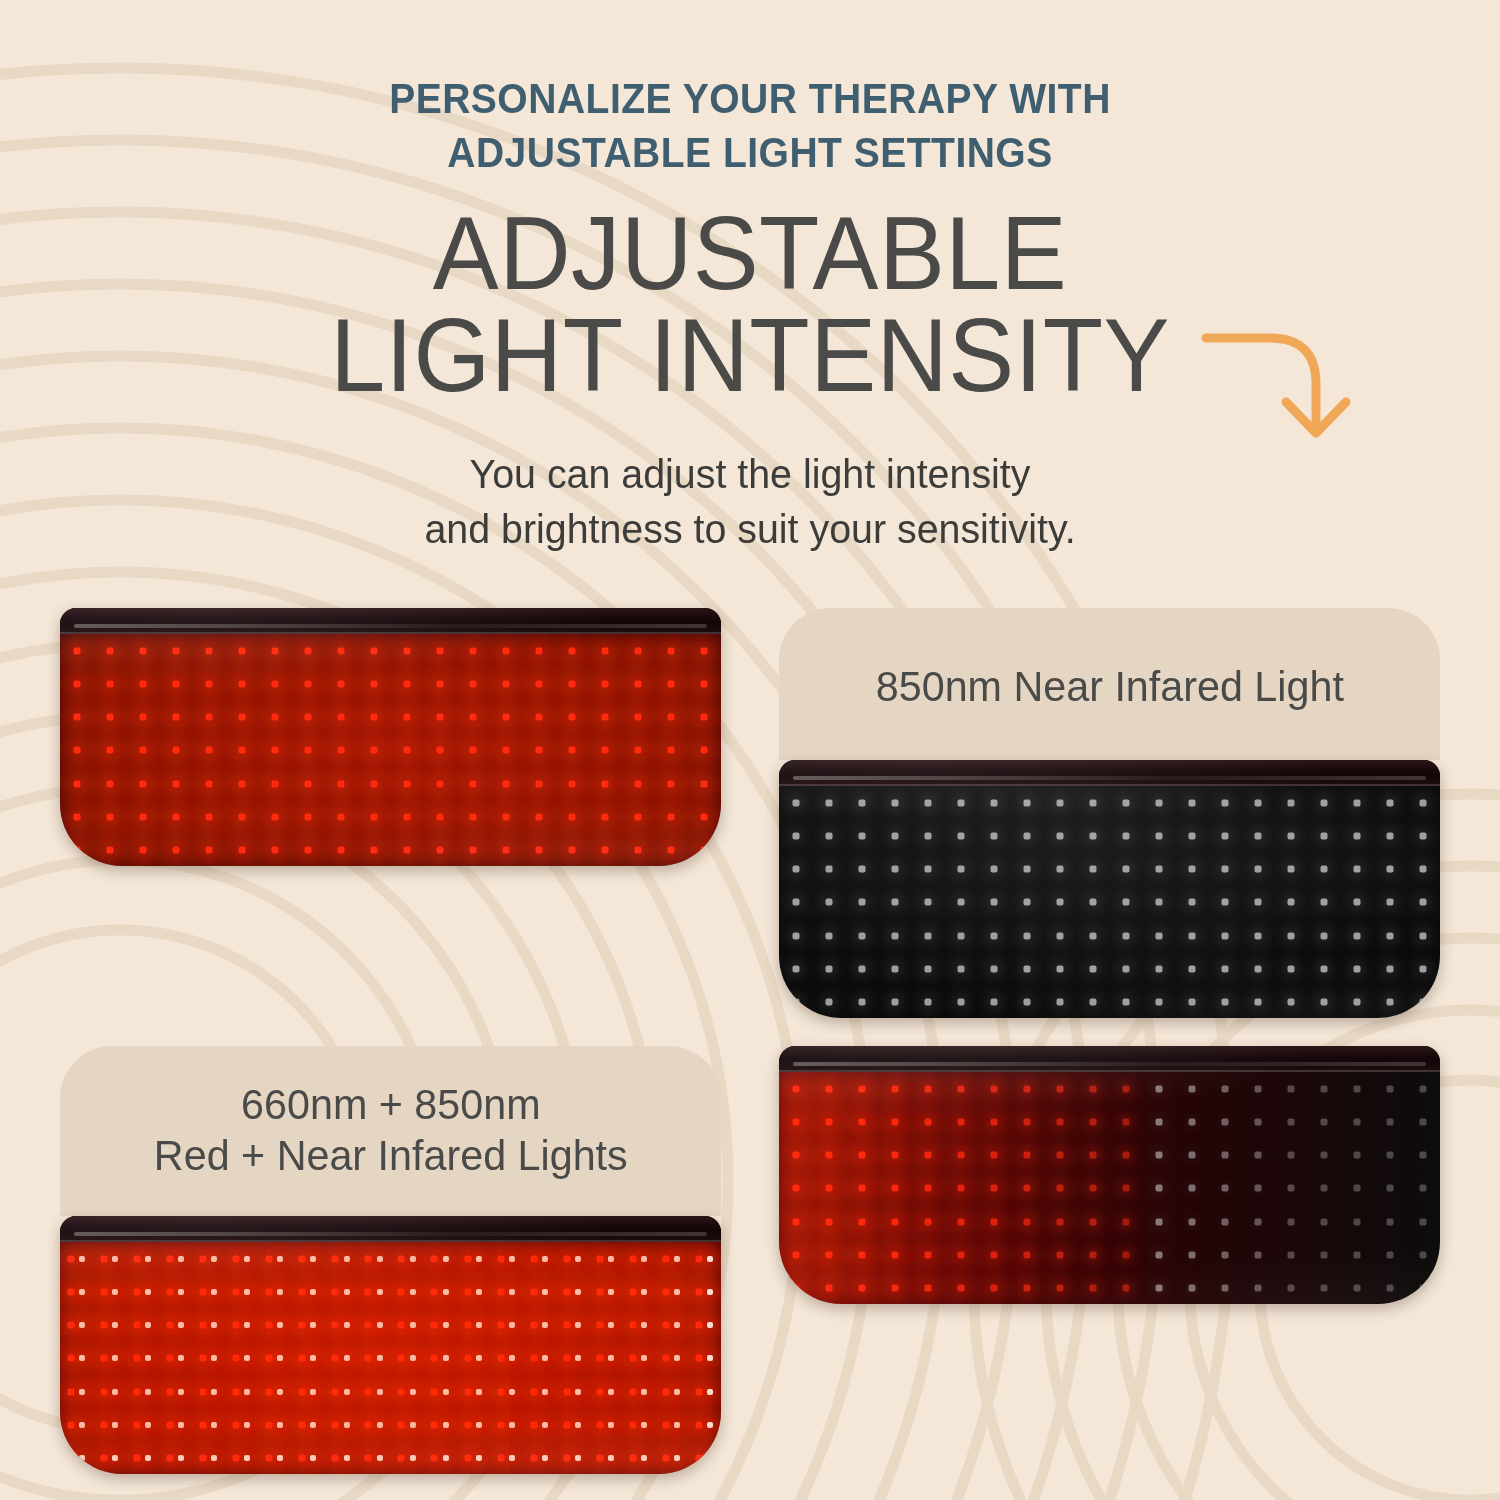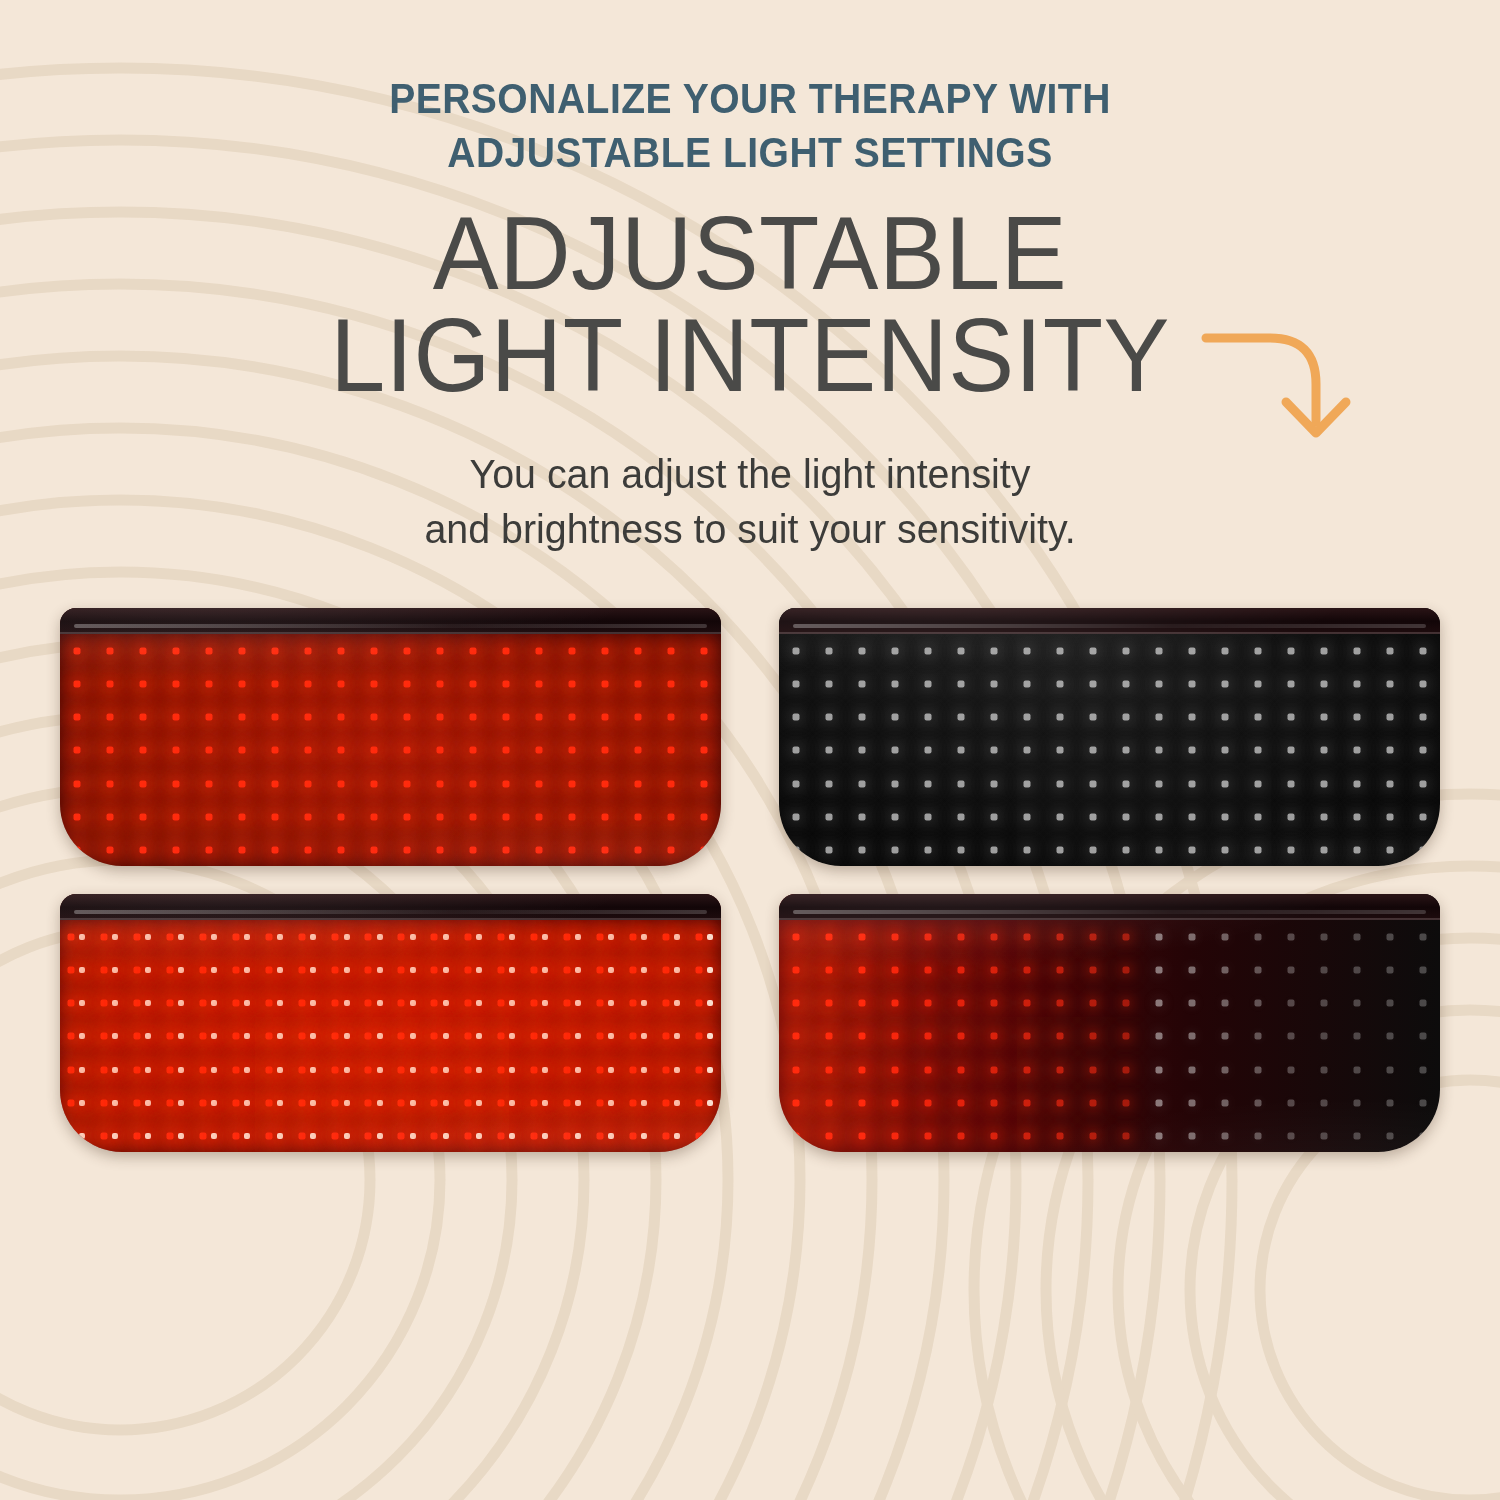--- a/index.html
+++ b/index.html
@@ -316,20 +316,23 @@
           <div style="position: absolute; border-radius: 2px; left: 82.5%; top: 92.8571%; width: 7px; height: 7px; transform: translate(-50%, -50%); background: rgb(255, 42, 16); opacity: 1; box-shadow: rgba(255, 40, 12, 0.85) 0px 0px 20px 6px, rgba(255, 70, 20, 0.45) 0px 0px 40px 13px;"></div>
           <div style="position: absolute; border-radius: 2px; left: 87.5%; top: 92.8571%; width: 7px; height: 7px; transform: translate(-50%, -50%); background: rgb(255, 42, 16); opacity: 1; box-shadow: rgba(255, 40, 12, 0.85) 0px 0px 20px 6px, rgba(255, 70, 20, 0.45) 0px 0px 40px 13px;"></div>
           <div style="position: absolute; border-radius: 2px; left: 92.5%; top: 92.8571%; width: 7px; height: 7px; transform: translate(-50%, -50%); background: rgb(255, 42, 16); opacity: 1; box-shadow: rgba(255, 40, 12, 0.85) 0px 0px 20px 6px, rgba(255, 70, 20, 0.45) 0px 0px 40px 13px;"></div>
           <div style="position: absolute; border-radius: 2px; left: 97.5%; top: 92.8571%; width: 7px; height: 7px; transform: translate(-50%, -50%); background: rgb(255, 42, 16); opacity: 1; box-shadow: rgba(255, 40, 12, 0.85) 0px 0px 20px 6px, rgba(255, 70, 20, 0.45) 0px 0px 40px 13px;"></div>
         </div>
       <div class="pad-sheen"></div>
     </div>
   </div>
 
   <div class="card">
+    <div class="card-panel">
+      <div class="card-label">850nm Near Infared Light</div>
+    </div>
     <div class="pad nir">
       <div class="pad-seam"></div>
       <div class="leds">
           <div style="position: absolute; border-radius: 2px; left: 2.5%; top: 7.14286%; width: 7px; height: 7px; transform: translate(-50%, -50%); background: rgb(232, 232, 232); opacity: 0.67; box-shadow: rgba(230, 230, 230, 0.17) 0px 0px 12.8px 3.75px, rgba(200, 200, 200, 0.09) 0px 0px 24.7px 7.15px;"></div>
           <div style="position: absolute; border-radius: 2px; left: 7.5%; top: 7.14286%; width: 7px; height: 7px; transform: translate(-50%, -50%); background: rgb(232, 232, 232); opacity: 0.67; box-shadow: rgba(230, 230, 230, 0.17) 0px 0px 12.8px 3.75px, rgba(200, 200, 200, 0.09) 0px 0px 24.7px 7.15px;"></div>
           <div style="position: absolute; border-radius: 2px; left: 12.5%; top: 7.14286%; width: 7px; height: 7px; transform: translate(-50%, -50%); background: rgb(232, 232, 232); opacity: 0.67; box-shadow: rgba(230, 230, 230, 0.17) 0px 0px 12.8px 3.75px, rgba(200, 200, 200, 0.09) 0px 0px 24.7px 7.15px;"></div>
           <div style="position: absolute; border-radius: 2px; left: 17.5%; top: 7.14286%; width: 7px; height: 7px; transform: translate(-50%, -50%); background: rgb(232, 232, 232); opacity: 0.67; box-shadow: rgba(230, 230, 230, 0.17) 0px 0px 12.8px 3.75px, rgba(200, 200, 200, 0.09) 0px 0px 24.7px 7.15px;"></div>
           <div style="position: absolute; border-radius: 2px; left: 22.5%; top: 7.14286%; width: 7px; height: 7px; transform: translate(-50%, -50%); background: rgb(232, 232, 232); opacity: 0.67; box-shadow: rgba(230, 230, 230, 0.17) 0px 0px 12.8px 3.75px, rgba(200, 200, 200, 0.09) 0px 0px 24.7px 7.15px;"></div>
           <div style="position: absolute; border-radius: 2px; left: 27.5%; top: 7.14286%; width: 7px; height: 7px; transform: translate(-50%, -50%); background: rgb(232, 232, 232); opacity: 0.67; box-shadow: rgba(230, 230, 230, 0.17) 0px 0px 12.8px 3.75px, rgba(200, 200, 200, 0.09) 0px 0px 24.7px 7.15px;"></div>
           <div style="position: absolute; border-radius: 2px; left: 32.5%; top: 7.14286%; width: 7px; height: 7px; transform: translate(-50%, -50%); background: rgb(232, 232, 232); opacity: 0.67; box-shadow: rgba(230, 230, 230, 0.17) 0px 0px 12.8px 3.75px, rgba(200, 200, 200, 0.09) 0px 0px 24.7px 7.15px;"></div>
@@ -465,20 +468,24 @@
           <div style="position: absolute; border-radius: 2px; left: 82.5%; top: 92.8571%; width: 7px; height: 7px; transform: translate(-50%, -50%); background: rgb(232, 232, 232); opacity: 0.67; box-shadow: rgba(230, 230, 230, 0.17) 0px 0px 12.8px 3.75px, rgba(200, 200, 200, 0.09) 0px 0px 24.7px 7.15px;"></div>
           <div style="position: absolute; border-radius: 2px; left: 87.5%; top: 92.8571%; width: 7px; height: 7px; transform: translate(-50%, -50%); background: rgb(232, 232, 232); opacity: 0.67; box-shadow: rgba(230, 230, 230, 0.17) 0px 0px 12.8px 3.75px, rgba(200, 200, 200, 0.09) 0px 0px 24.7px 7.15px;"></div>
           <div style="position: absolute; border-radius: 2px; left: 92.5%; top: 92.8571%; width: 7px; height: 7px; transform: translate(-50%, -50%); background: rgb(232, 232, 232); opacity: 0.67; box-shadow: rgba(230, 230, 230, 0.17) 0px 0px 12.8px 3.75px, rgba(200, 200, 200, 0.09) 0px 0px 24.7px 7.15px;"></div>
           <div style="position: absolute; border-radius: 2px; left: 97.5%; top: 92.8571%; width: 7px; height: 7px; transform: translate(-50%, -50%); background: rgb(232, 232, 232); opacity: 0.67; box-shadow: rgba(230, 230, 230, 0.17) 0px 0px 12.8px 3.75px, rgba(200, 200, 200, 0.09) 0px 0px 24.7px 7.15px;"></div>
         </div>
       <div class="pad-sheen"></div>
     </div>
   </div>
 
   <div class="card two-line">
+    <div class="card-panel">
+      <div class="card-label">660nm + 850nm
+Red + Near Infared Lights</div>
+    </div>
     <div class="pad combo">
       <div class="pad-seam"></div>
       <div class="leds">
           <div style="position: absolute; border-radius: 2px; left: 1.65%; top: 7.14286%; width: 7px; height: 7px; transform: translate(-50%, -50%); background: rgb(255, 42, 16); opacity: 1; box-shadow: rgba(255, 40, 12, 0.85) 0px 0px 20px 6px, rgba(255, 70, 20, 0.45) 0px 0px 40px 13px;"></div>
           <div style="position: absolute; border-radius: 2px; left: 3.35%; top: 7.14286%; width: 6px; height: 6px; transform: translate(-50%, -50%); background: rgb(255, 243, 230); opacity: 0.97; box-shadow: rgba(255, 40, 12, 0.72) 0px 0px 17.6px 5.25px, rgba(255, 70, 20, 0.38) 0px 0px 34.9px 11.05px;"></div>
           <div style="position: absolute; border-radius: 2px; left: 6.65%; top: 7.14286%; width: 7px; height: 7px; transform: translate(-50%, -50%); background: rgb(255, 42, 16); opacity: 1; box-shadow: rgba(255, 40, 12, 0.85) 0px 0px 20px 6px, rgba(255, 70, 20, 0.45) 0px 0px 40px 13px;"></div>
           <div style="position: absolute; border-radius: 2px; left: 8.35%; top: 7.14286%; width: 6px; height: 6px; transform: translate(-50%, -50%); background: rgb(255, 243, 230); opacity: 0.97; box-shadow: rgba(255, 40, 12, 0.72) 0px 0px 17.6px 5.25px, rgba(255, 70, 20, 0.38) 0px 0px 34.9px 11.05px;"></div>
           <div style="position: absolute; border-radius: 2px; left: 11.65%; top: 7.14286%; width: 7px; height: 7px; transform: translate(-50%, -50%); background: rgb(255, 42, 16); opacity: 1; box-shadow: rgba(255, 40, 12, 0.85) 0px 0px 20px 6px, rgba(255, 70, 20, 0.45) 0px 0px 40px 13px;"></div>
           <div style="position: absolute; border-radius: 2px; left: 13.35%; top: 7.14286%; width: 6px; height: 6px; transform: translate(-50%, -50%); background: rgb(255, 243, 230); opacity: 0.97; box-shadow: rgba(255, 40, 12, 0.72) 0px 0px 17.6px 5.25px, rgba(255, 70, 20, 0.38) 0px 0px 34.9px 11.05px;"></div>
           <div style="position: absolute; border-radius: 2px; left: 16.65%; top: 7.14286%; width: 7px; height: 7px; transform: translate(-50%, -50%); background: rgb(255, 42, 16); opacity: 1; box-shadow: rgba(255, 40, 12, 0.85) 0px 0px 20px 6px, rgba(255, 70, 20, 0.45) 0px 0px 40px 13px;"></div>

